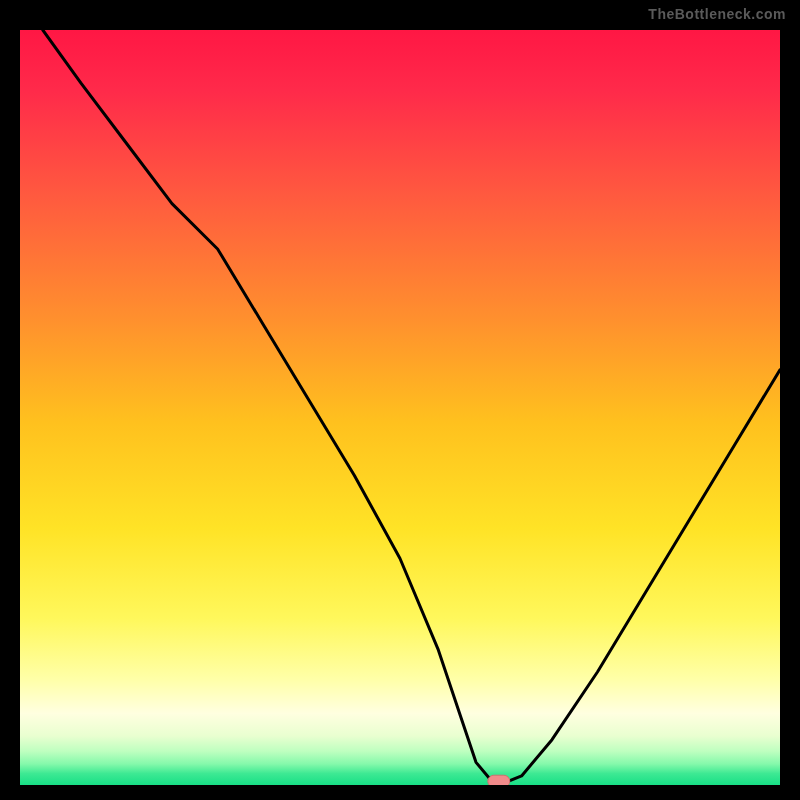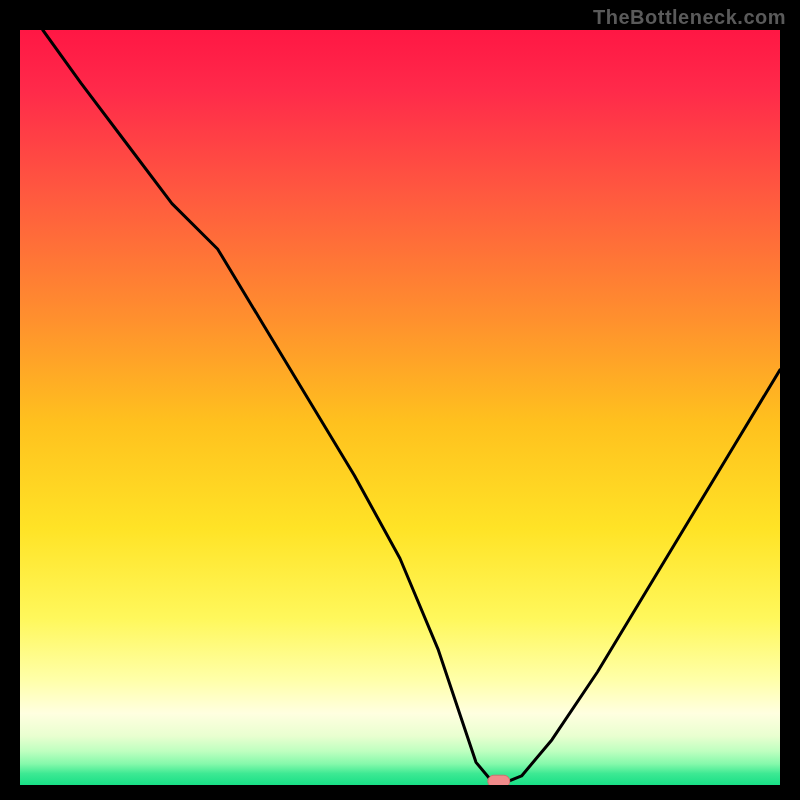--- a/index.html
+++ b/index.html
@@ -15,21 +15,21 @@
     position: relative;
     width: 800px;
     height: 800px;
     background: #000;
   }
   .watermark {
     position: absolute;
     top: 6px;
     right: 14px;
     color: #5a5a5a;
-    font-size: 20px;
+    font-size: 14px;
     font-weight: 600;
     letter-spacing: 0.5px;
     z-index: 10;
     user-select: none;
   }
   .plot-wrap {
     position: absolute;
     left: 20px;
     top: 30px;
     width: 760px;

